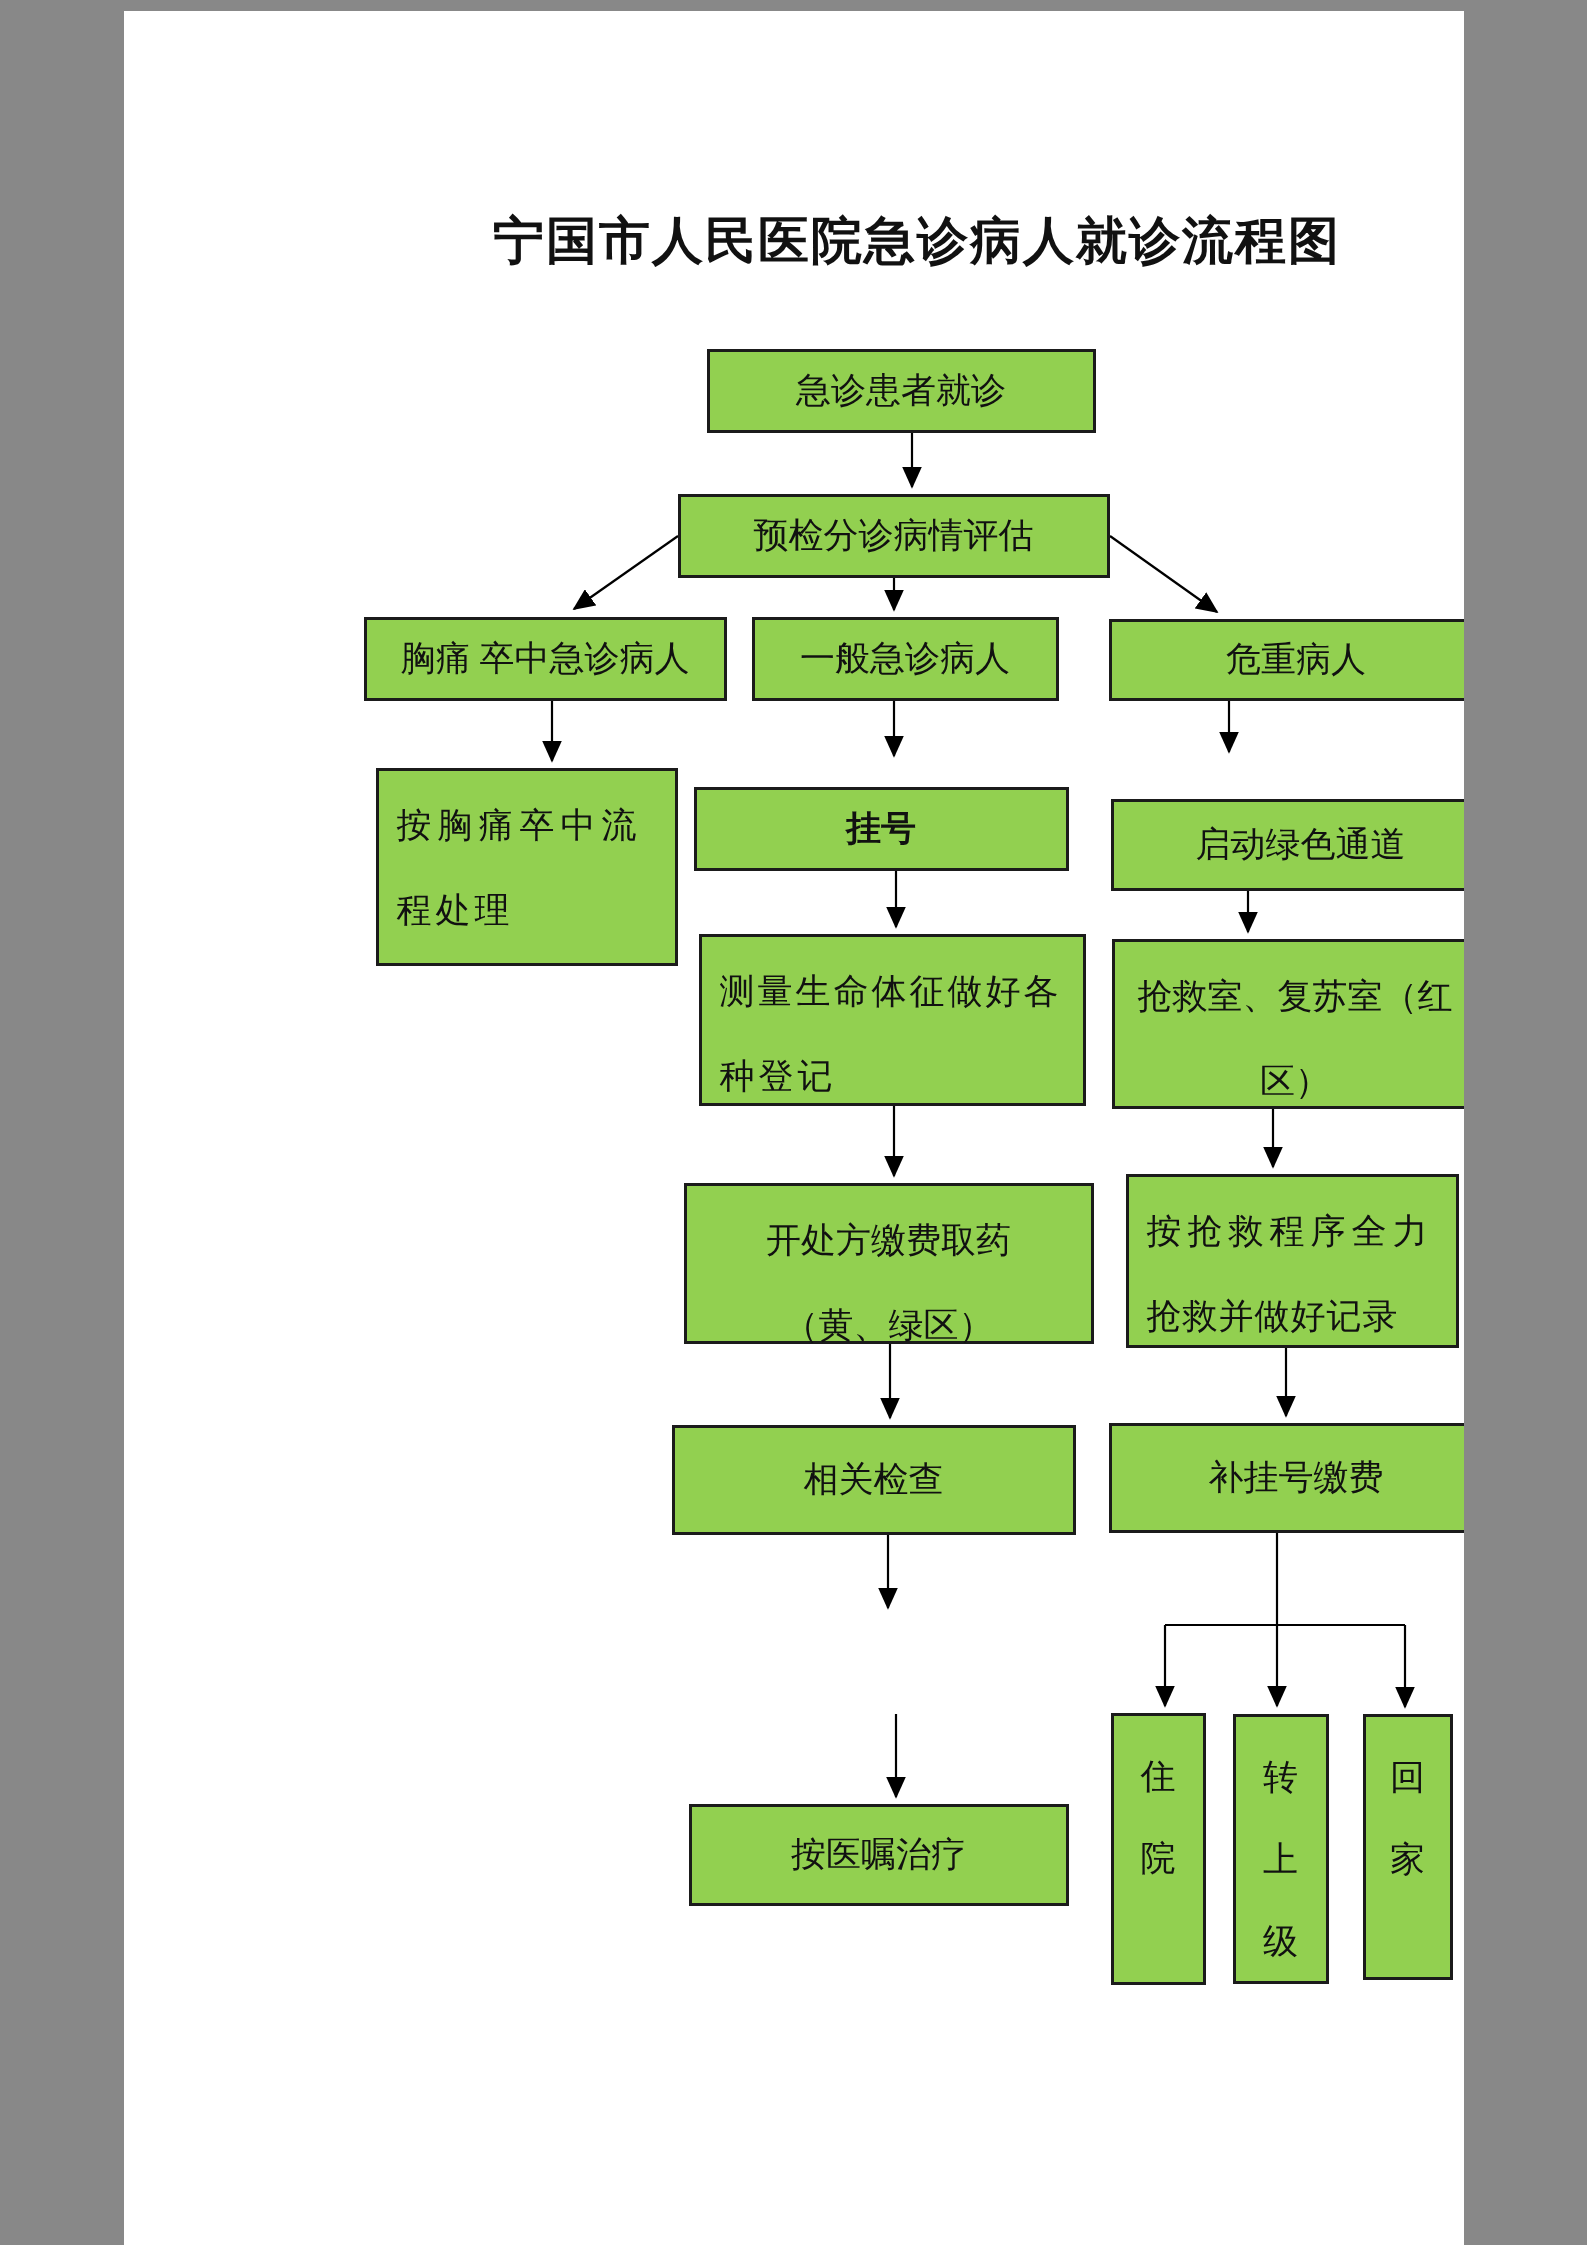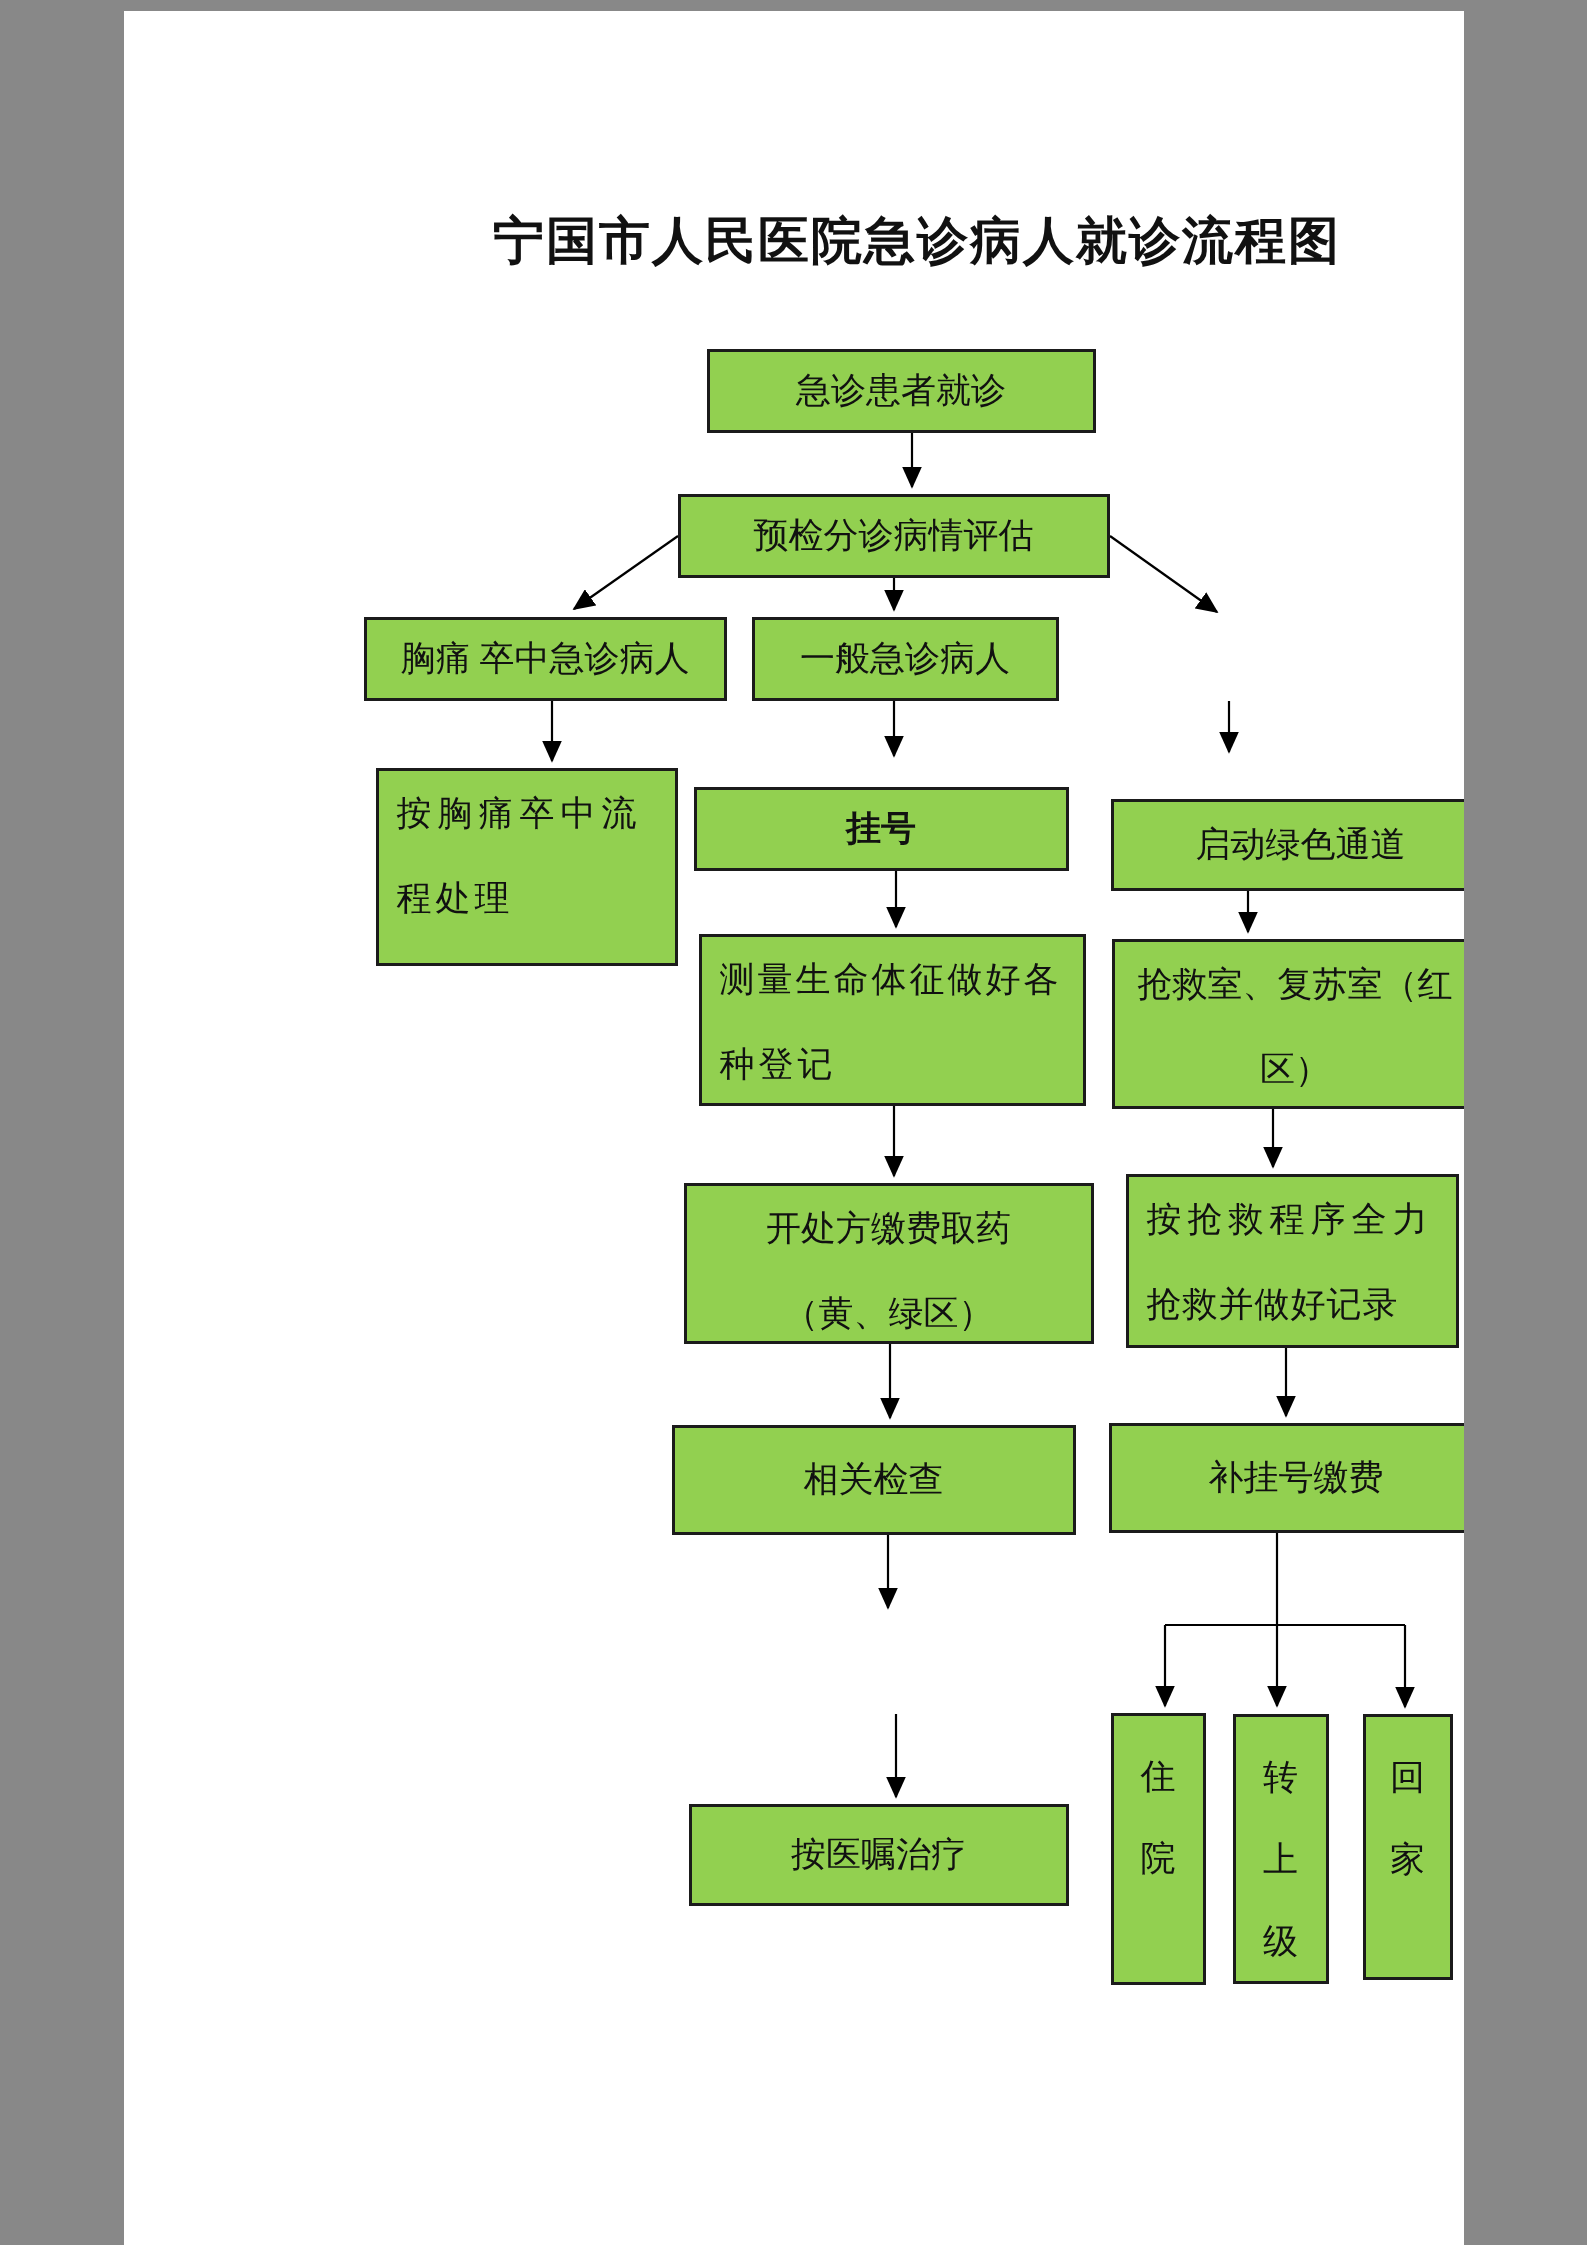--- a/index.html
+++ b/index.html
@@ -32,21 +32,21 @@
     position:absolute;
     background:var(--box-fill);
     border:3px solid var(--box-border);
     box-sizing:border-box;
     font-size:35px;
     line-height:1.2;
     color:var(--text);
   }
   .center1{display:flex;align-items:center;justify-content:center;text-align:center;}
   .bold{font-weight:bold;}
-  .multiline{}
+  .multiline{padding-top:12px;}
   .multiline .ln{height:85px;line-height:85px;white-space:nowrap;}
   .ln.c{text-align:center;}
   .ln.l{text-align:left;padding-left:18px;}
   .ls6{letter-spacing:6px;}
   .ls4{letter-spacing:4px;}
   .ls3{letter-spacing:3px;}
   .ls1{letter-spacing:1px;}
   .vert{padding-top:20px;text-align:center;}
   .vert .ch{height:82px;line-height:82px;text-align:center;}
   svg.wires{position:absolute;left:0;top:0;width:1587px;height:2245px;pointer-events:none;}
@@ -96,20 +96,23 @@
   </div>
 
   <div class="node center1" style="left:240px;top:606px;width:363px;height:84px;">
     <span>胸痛 卒中急诊病人</span>
   </div>
 
   <div class="node center1" style="left:628px;top:606px;width:307px;height:84px;">
     <span>一般急诊病人</span>
   </div>
 
+  <div class="node center1" style="left:985px;top:608px;width:375px;height:82px;">
+    <span>危重病人</span>
+  </div>
 
   <div class="node multiline" style="left:252px;top:757px;width:302px;height:198px;">
     <div class="ln l ls6">按胸痛卒中流</div>
     <div class="ln l ls4">程处理</div>
   </div>
 
   <div class="node center1 bold" style="left:570px;top:776px;width:375px;height:84px;">
     <span>挂号</span>
   </div>
 

